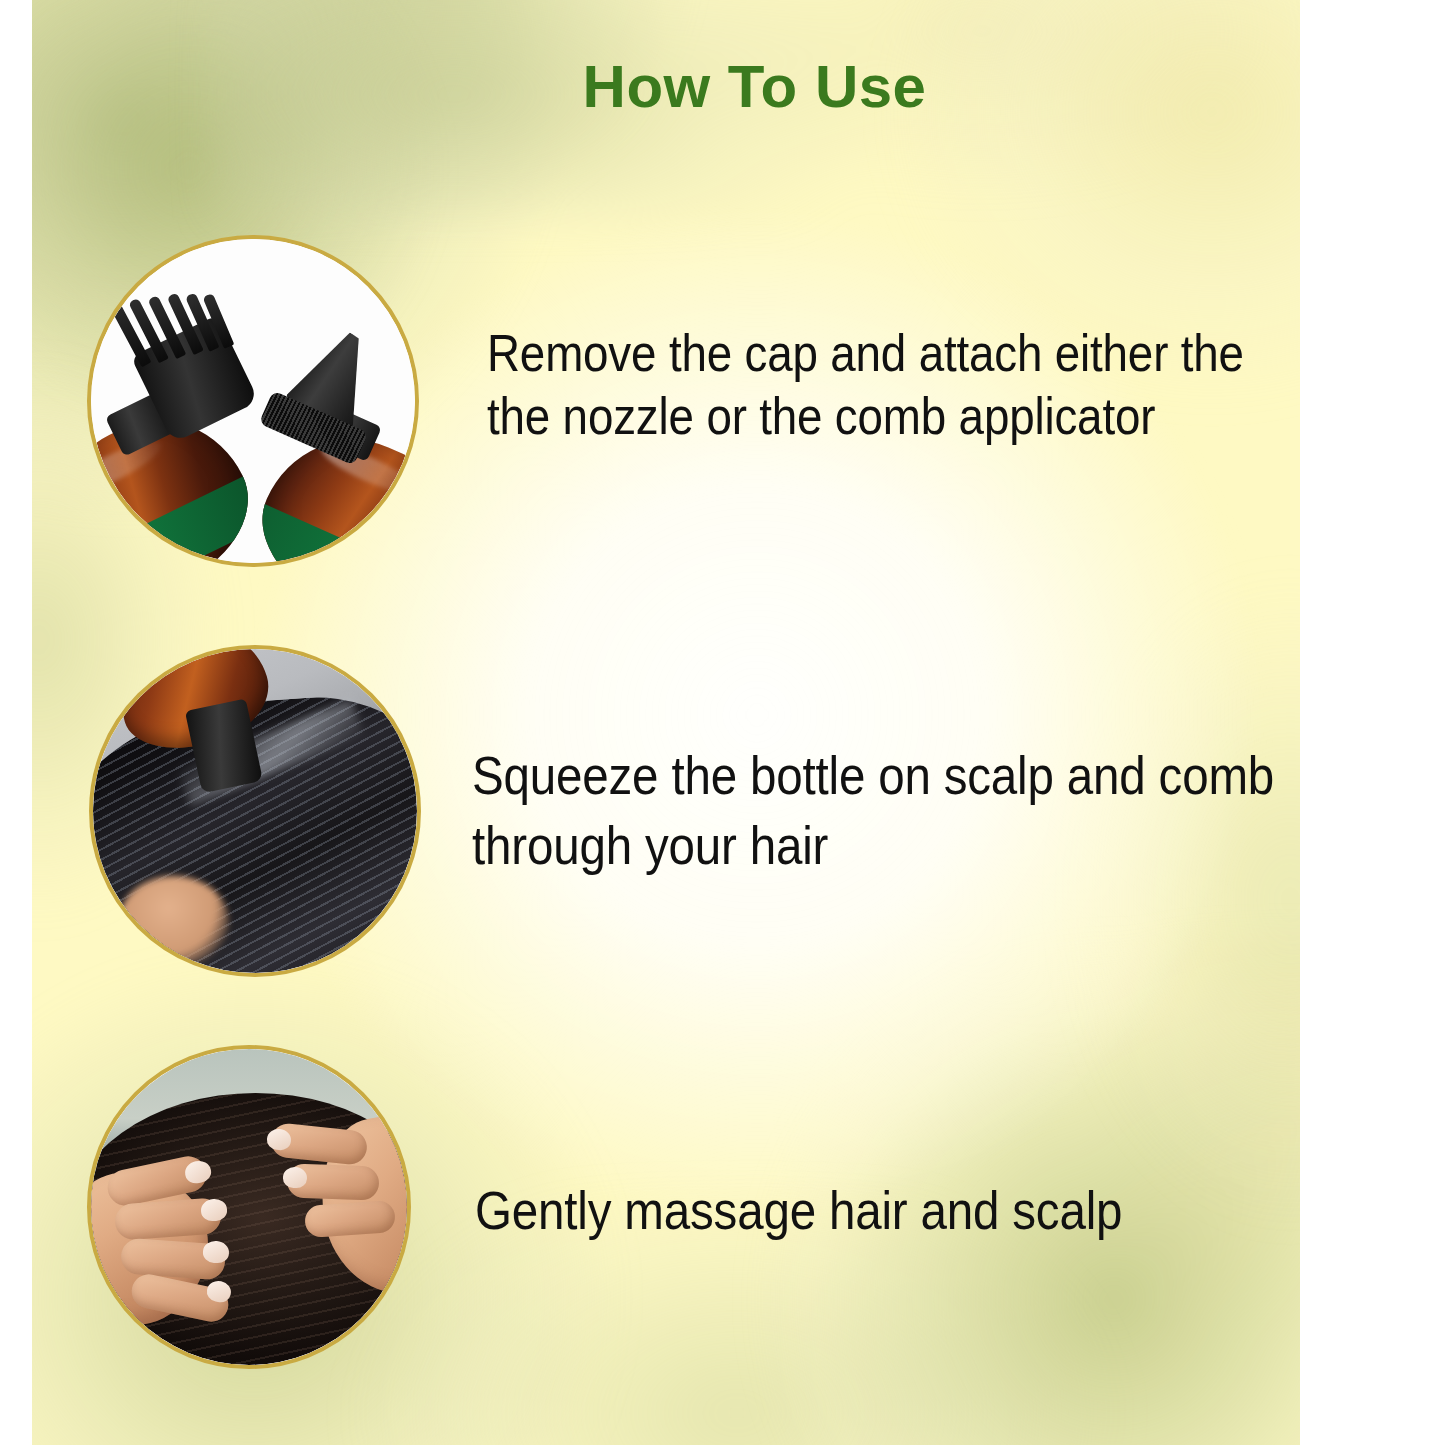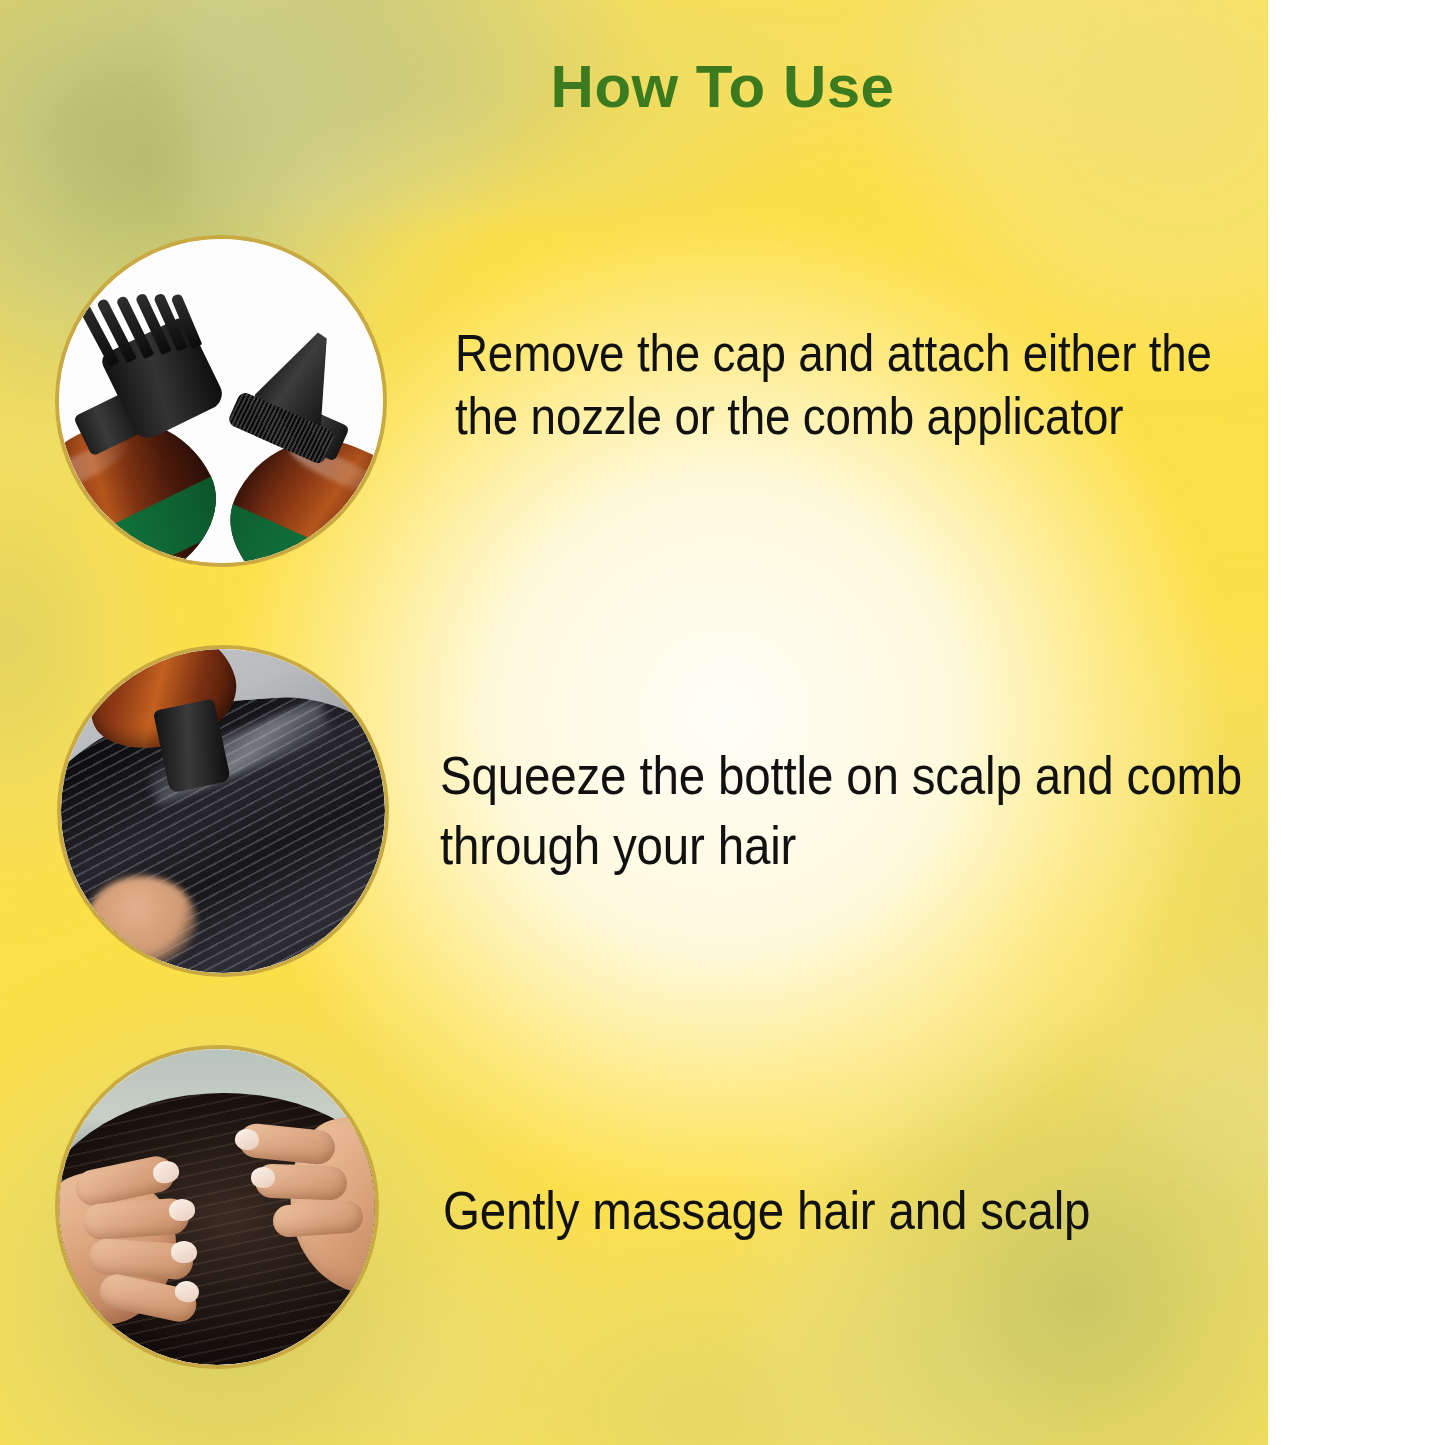--- a/index.html
+++ b/index.html
@@ -8,22 +8,23 @@
     font-family: "Liberation Sans", sans-serif;
     background: #ffffff;
     overflow: hidden;
     position: relative;
   }
 
   
   #canvas {
     position: absolute; inset: 0;
     width: 1268px; height: 1445px;
-    background: #fde047;
-    overflow: hidden;
+    background: #fef9c3;
+    overflow: hidden;
+    margin-left: 32px;
   }
   .wash {
     position: absolute;
     pointer-events: none;
   }
   
   .wash-tl {
     left: -160px; top: -220px; width: 900px; height: 760px;
     background:
       radial-gradient(ellipse 55% 60% at 28% 45%, rgba(176,186,126,0.80) 0%, rgba(190,198,142,0.55) 38%, rgba(205,212,168,0.22) 68%, rgba(255,255,255,0) 88%),

